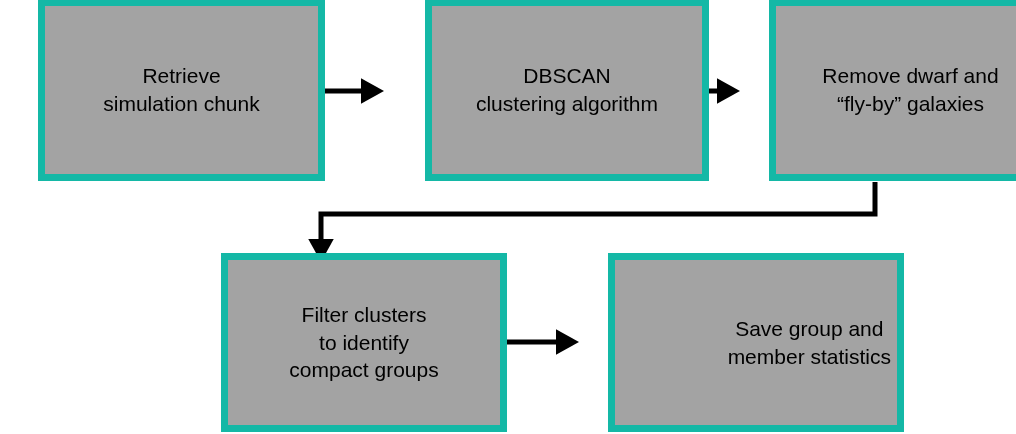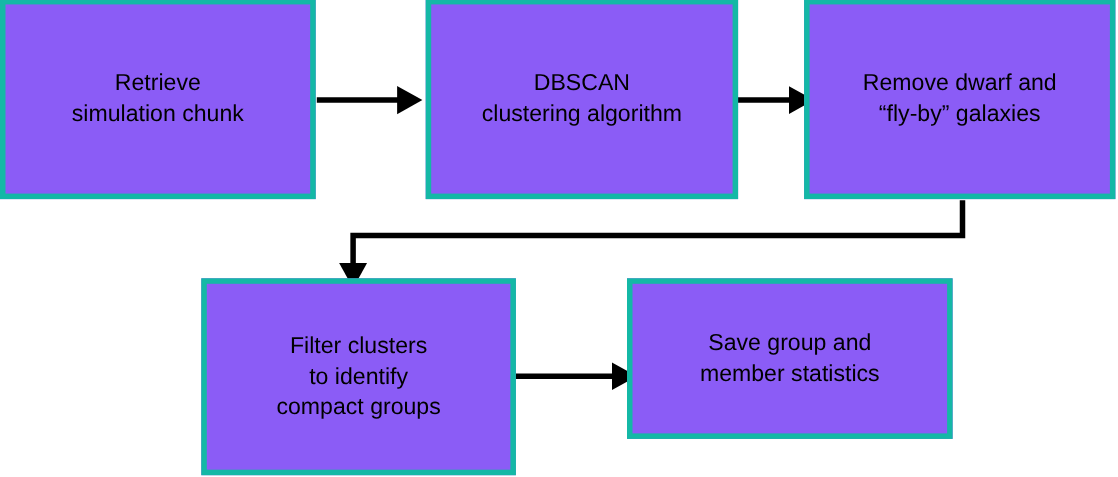--- a/index.html
+++ b/index.html
@@ -22,26 +22,27 @@
   #flow-svg {
     position: absolute;
     top: 0;
     left: 0;
     width: 1016px;
     height: 434px;
   }
   .node-box {
     position: absolute;
     box-sizing: border-box;
-    background: #8b5cf6;
-    border: 5px solid #14b8a6;
+    background: #a3a3a3;
+    border: 7px solid #14b8a6;
     display: flex;
     align-items: center;
     justify-content: center;
     text-align: center;
+    margin-left: 38px;
   }
   .node-label {
     font-family: "Liberation Sans", sans-serif;
     font-size: 21px;
     line-height: 1.32;
     color: #000000;
     white-space: pre-line;
     padding: 0 6px;
   }
 </style>
@@ -80,18 +81,18 @@
     <span class="node-label">Remove dwarf and
 “fly-by” galaxies</span>
   </div>
 
   <div class="node-box" style="left:183px; top:253px; width:286px; height:179px;">
     <span class="node-label">Filter clusters
 to identify
 compact groups</span>
   </div>
 
-  <div class="node-box" style="left:570px; top:253px; width:296px; height:146px;">
+  <div class="node-box" style="left:570px; top:253px; width:296px; height:179px;justify-content:flex-end;">
     <span class="node-label">Save group and
 member statistics</span>
   </div>
 
 </div>
 
 </body></html>

